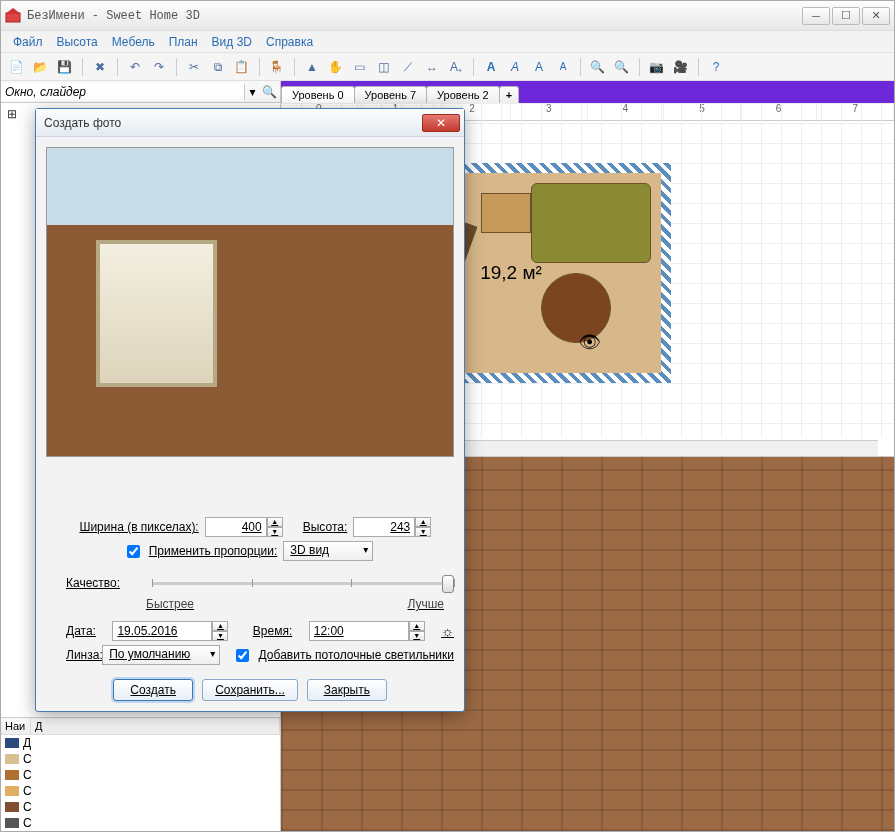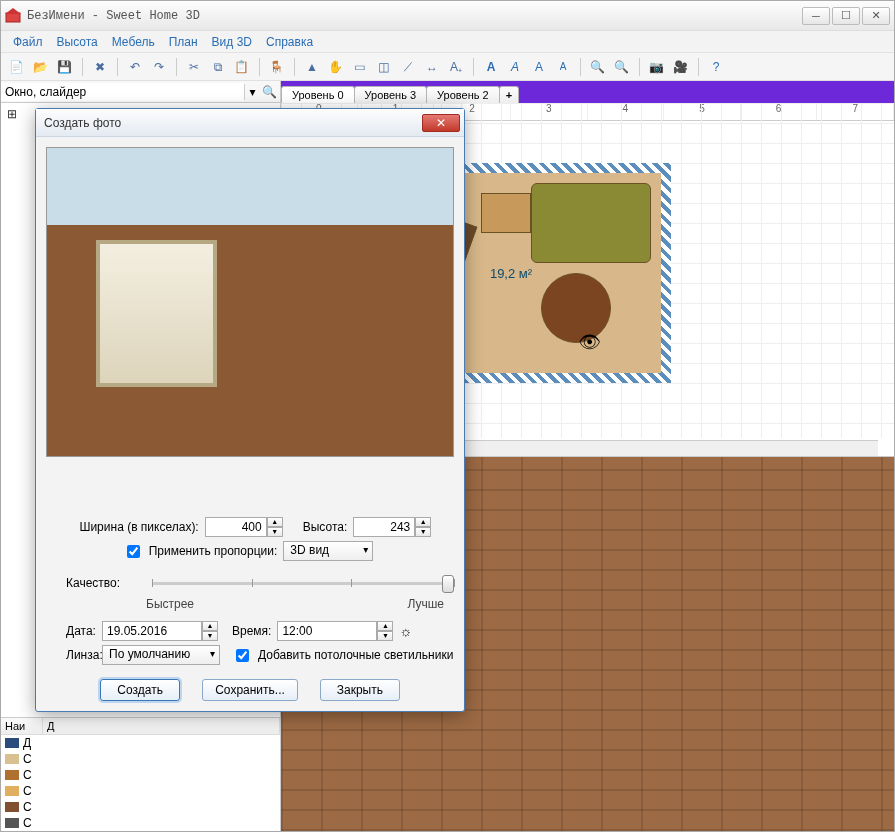--- a/index.html
+++ b/index.html
@@ -11,21 +11,21 @@
 .winbtns { display: flex; gap: 2px; }
 .winbtn { width: 28px; height: 18px; border: 1px solid #bbb; border-radius: 2px; background: linear-gradient(#fff,#e6e6e6); display: flex; align-items: center; justify-content: center; font-size: 11px; color: #555; }
 .menubar { height: 22px; display: flex; align-items: center; padding: 0 6px; gap: 2px; background: #f3f3f3; border-bottom: 1px solid #e2e2e2;}
 .menubar span { padding: 2px 6px; color: #2a6db5; cursor: default; }
 .toolbar { height: 28px; display: flex; align-items: center; padding: 0 6px; gap: 4px; background: #f5f5f5; border-bottom: 1px solid #e0e0e0; }
 .tbtn { width: 20px; height: 20px; display: flex; align-items: center; justify-content: center; border-radius: 2px; color: #4b6ea0; }
 .tsep { width: 1px; height: 18px; background: #ccc; margin: 0 3px; }
 .content { flex: 1; display: flex; position: relative; }
 .left-pane { width: 280px; border-right: 1px solid #ccc; display: flex; flex-direction: column; }
 .furniture-header { height: 22px; border-bottom: 1px solid #ccc; display: flex; align-items: center; }
-.furniture-header input { flex: 1; border: none; padding: 2px 4px; background: #fff; }
+.furniture-header input { flex: 1; border: none; padding: 2px 4px; background: #fff; font-style: italic; }
 .furniture-header .dd { width: 16px; height: 16px; border-left: 1px solid #ccc; display: flex; align-items:center; justify-content:center;}
 .furniture-header .search { width: 20px; text-align: center; }
 .tree { flex: 1; background: #fff; overflow: hidden; position: relative; }
 .tree .collapse-node { padding: 4px 6px; color: #333; }
 .bottom-table { border-top: 1px solid #ccc; background: #fff; }
 .bt-headers { display: flex; border-bottom: 1px solid #ddd; background: linear-gradient(#fafafa,#eee);}
 .bt-headers div { padding: 2px 4px; border-right: 1px solid #ddd; font-size: 11px;}
 .bt-rows div.row { display:flex; align-items:center; padding:1px 4px; gap:4px;}
 .bt-rows div.row .sw { width:14px; height:10px;}
 .right-pane { flex: 1; display: flex; flex-direction: column; }
@@ -33,49 +33,49 @@
 .tabs { height: 22px; display: flex; align-items: flex-end; background: #6d28d9;}
 .tab { border: 1px solid #b5b5b5; border-bottom: none; background: linear-gradient(#fdfdfd,#eee); padding: 2px 10px; margin-right: -1px; border-radius: 3px 3px 0 0; font-size: 11px;}
 .tab.active { background: #fff; }
 .tab.add { padding: 2px 6px; font-weight: bold;}
 .grid { position: absolute; inset: 22px 0 18px 0; background-image: linear-gradient(#eee 1px, transparent 1px), linear-gradient(90deg, #eee 1px, transparent 1px); background-size: 20px 20px; }
 .ruler-h { position:absolute; top:22px; left:0; right:0; height:18px; background:#fff; border-bottom:1px solid #ccc; display:flex;}
 .ruler-h span { width:80px; text-align:center; font-size:10px; color:#666; border-right:1px solid #eee;}
 .scrollbar-h { position:absolute; bottom:0; left:0; right:16px; height:16px; background:#f0f0f0; border-top:1px solid #ccc;}
 .scrollbar-h .thumb { position:absolute; left:40px; width:120px; height:12px; top:2px; background:#c8c8c8; border-radius:2px;}
 .room { position:absolute; left:70px; top:60px; width:320px; height:220px; border: 10px solid; border-image: repeating-linear-gradient(45deg,#5b8dbd,#5b8dbd 4px,#fff 4px,#fff 8px) 10; background:#d8b88a;}
-.room .area { position:absolute; left:50%; top:50%; transform:translate(-50%,-50%); color:#0c4a6e; font-size:13px;}
+.room .area { position:absolute; left:50%; top:50%; transform:translate(-50%,-50%); color:#000000; font-size:19px;}
 .camera-icon { position:absolute; right:60px; bottom:20px; font-size:18px;}
 .view3d { flex: 1; background: linear-gradient(#c0d8e8,#fff); position: relative; overflow:hidden;}
 .brick-wall { position:absolute; inset:0; background: #9c6a44; }
 .brick-wall::before { content:""; position:absolute; inset:0; background-image: repeating-linear-gradient(0deg, rgba(0,0,0,0.12) 0 2px, transparent 2px 20px), repeating-linear-gradient(90deg, rgba(0,0,0,0.12) 0 2px, transparent 2px 40px);}
 
 
 .dialog { position: absolute; left: 35px; top: 108px; width: 430px; background: #f3f3f3; border: 1px solid #4a7ab3; border-radius: 3px; box-shadow: 0 4px 18px rgba(0,0,0,0.35); }
 .dlg-title { height: 28px; background: linear-gradient(#fdfdfd,#e4eaf2); display:flex; align-items:center; padding:0 4px; border-bottom:1px solid #cdd6e2;}
 .dlg-title span.t { flex:1; padding-left:4px; color:#333;}
 .dlg-close { width:38px; height:18px; background: linear-gradient(#e57a73,#c1392b); border:1px solid #a02c20; border-radius:2px; color:#fff; display:flex; align-items:center; justify-content:center; font-size:12px;}
-.dlg-body { padding: 10px; }
+.dlg-body { padding: 10px; text-decoration: underline; }
 .preview { width: 100%; height: 310px; background: #000; margin-bottom: 60px; border:1px solid #999;}
 .preview-inner { width:100%; height:100%; background: linear-gradient(180deg, #c8dde8 0%, #c8dde8 25%, #8b5a34 25%, #8b5a34 100%); position:relative;}
 .preview-inner::after{content:"";position:absolute;left:12%;top:30%;width:28%;height:45%;background:linear-gradient(#f3efe0,#ddd4bb);border:4px solid #b5a883;}
-.form-row { display:flex; align-items:center; gap:6px; margin: 4px 0; }
+.form-row { display:flex; align-items:center; gap:6px; margin: 4px 0; justify-content: space-between; }
 .form-row label { text-align: right; }
 .spinner { display:flex; align-items:center; }
 .spinner input { width: 62px; height: 20px; border:1px solid #aaa; padding: 1px 4px; text-align:right;}
 .spinner .sp-btns { display:flex; flex-direction:column; }
 .spinner .sp-btns div { width:16px; height:10px; border:1px solid #aaa; background:linear-gradient(#fff,#e8e8e8); font-size:7px; line-height:8px; text-align:center;}
 .select { height:20px; border:1px solid #aaa; background:linear-gradient(#fff,#eee); padding:1px 18px 1px 6px; position:relative; min-width:90px;}
 .select::after{content:"▾"; position:absolute; right:4px; top:2px; font-size:10px;}
 .slider { flex:1; height: 20px; position: relative; margin-left:10px;}
 .slider .track { position:absolute; left:0; right:0; top:9px; height:3px; background:#ccc; border-radius:2px;}
 .slider .tick { position:absolute; top:6px; width:1px; height:8px; background:#999;}
 .slider .thumb { position:absolute; right:0; top:2px; width:12px; height:18px; background:linear-gradient(#fff,#ddd); border:1px solid #888; border-radius:3px;}
 .slider-labels { display:flex; justify-content:space-between; font-size:11px; color:#444; margin-left:100px; margin-right:10px;}
-.dlg-buttons { display:flex; justify-content:center; gap:22px; margin-top:14px;}
+.dlg-buttons { display:flex; justify-content:center; gap:9px; margin-top:14px;}
 .btn { min-width:80px; height:22px; border:1px solid #8aa8c8; background:linear-gradient(#fff,#e6eef7); border-radius:3px; padding:0 12px;}
 .btn.primary { border-color:#3b76b5; box-shadow: 0 0 0 2px #bcd6f0;}
 input[type=checkbox]{ margin-right:3px;}
 .sun-icon { font-size:14px; }
 svg.ico { width:16px; height:16px; }
 
 
 .furn { position:absolute; background:#a07c3a; border:1px solid #6b5226;}
 .furn.sofa { right:10px; top:10px; width:120px; height:80px; background:#8a8a34; border-radius:6px;}
 .furn.table { left:180px; top:100px; width:70px; height:70px; background:#7a4520; border-radius:50%;}
@@ -151,21 +151,21 @@
       <div class="furniture-header">
         <input value="Окно, слайдер" style="">
         <div class="dd">▾</div>
         <div class="search">🔍</div>
       </div>
       <div class="tree">
         <div class="collapse-node">⊞</div>
       </div>
       <div class="bottom-table">
         <div class="bt-headers">
-          <div style="width:42px">Наи</div>
+          <div style="width:30px">Наи</div>
           <div style="flex:1">Д</div>
         </div>
         <div class="bt-rows">
           <div class="row">
               <div class="sw" style="background:#2a4b7c"></div>
               <span>Д</span>
             </div>
           <div class="row">
               <div class="sw" style="background:#d8c090"></div>
               <span>С</span>
@@ -187,21 +187,21 @@
               <span>С</span>
             </div>
         </div>
       </div>
     </div>
 
     <div class="right-pane">
       <div class="plan">
         <div class="tabs">
           <div class="tab active">Уровень 0</div>
-          <div class="tab">Уровень 3</div>
+          <div class="tab">Уровень 7</div>
           <div class="tab">Уровень 2</div>
           <div class="tab add">+</div>
         </div>
         <div class="ruler-h">
           <span>0</span>
           <span>1</span>
           <span>2</span>
           <span>3</span>
           <span>4</span>
           <span>5</span>

